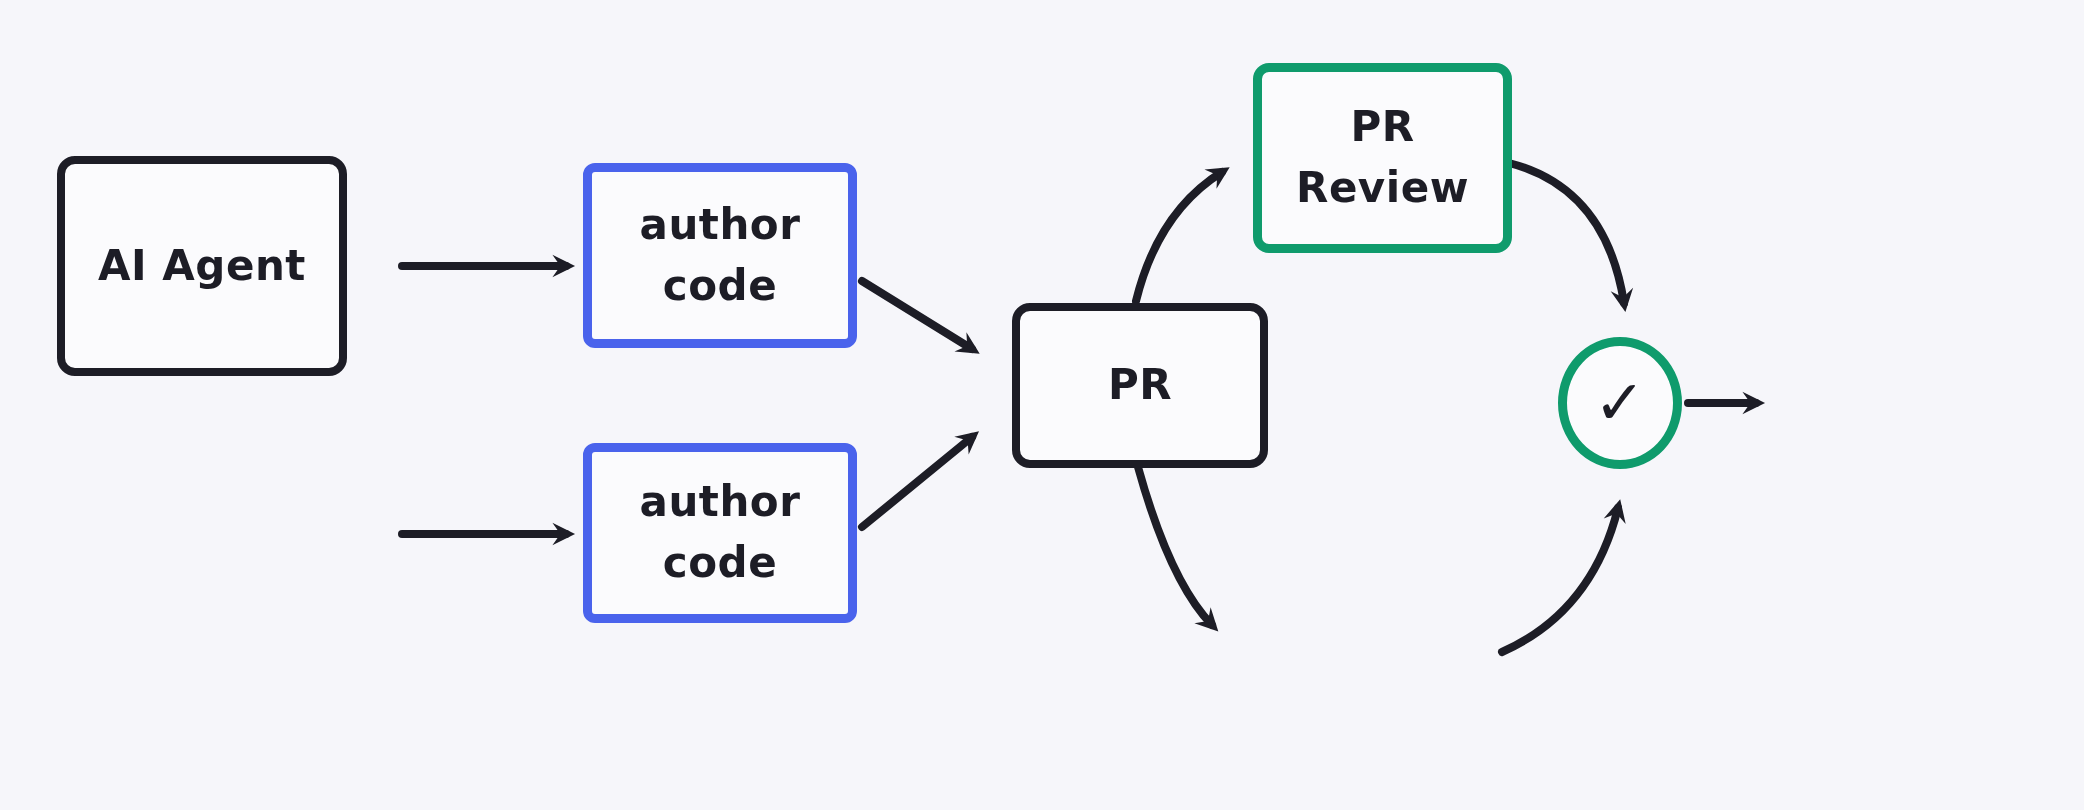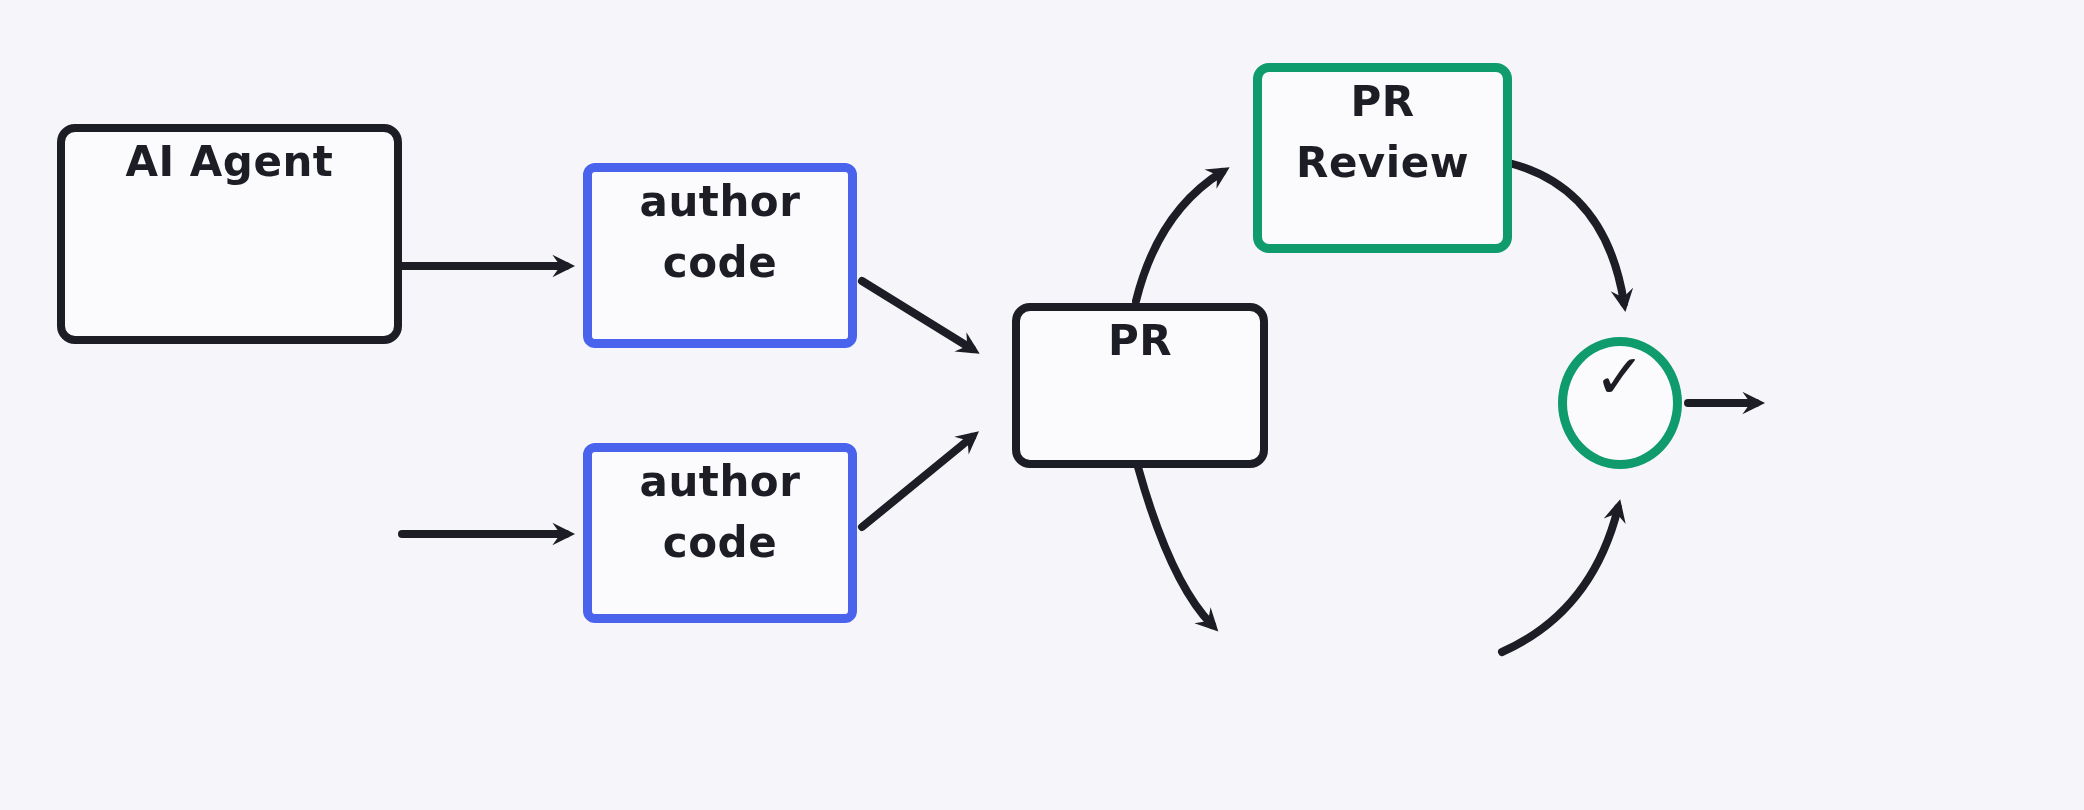--- a/index.html
+++ b/index.html
@@ -16,38 +16,38 @@
     font-family:"DejaVu Sans","Liberation Sans",sans-serif;
     overflow:hidden;
   }
   .stage{
     position:relative;
     width:2084px;height:810px;
     background:var(--bg);
   }
   .node{
     position:absolute;
-    display:flex;justify-content:center;
+    display:flex;align-items:center;justify-content:center;
     background:var(--fill);
     border:8px solid var(--ink);
     border-radius:18px;
   }
   .node .label{
     white-space:pre-line;
     text-align:center;
     font-size:42px;
     font-weight:700;
     letter-spacing:.5px;
     line-height:1.45;
     color:var(--ink);
   }
   .node.blue{border-color:var(--blue);border-width:9px;border-radius:12px}
   .node.green{border-color:var(--green);border-width:9px;border-radius:16px}
 
-  .n-ai-agent      {left:57px;  top:124px; width:345px; height:220px}
+  .n-ai-agent      {left:57px;  top:156px; width:290px; height:220px}
   .n-sw-engineer   {left:60px;  top:408px; width:340px; height:214px}
   .n-author-top    {left:583px; top:163px; width:274px; height:185px}
   .n-author-bottom {left:583px; top:443px; width:274px; height:180px}
   .n-pr            {left:1012px;top:303px; width:256px; height:165px}
   .n-pr-review     {left:1253px;top:63px;  width:259px; height:190px}
   .n-ci            {left:1240px;top:552px; width:262px; height:188px}
   .n-main-branch   {left:1793px;top:310px; width:262px; height:190px}
 
   .n-check{
     left:1558px;top:337px;width:124px;height:132px;

